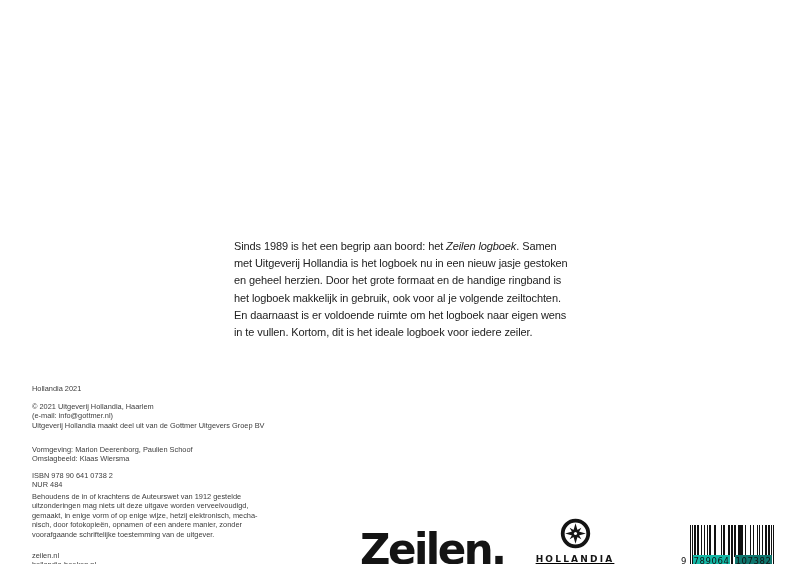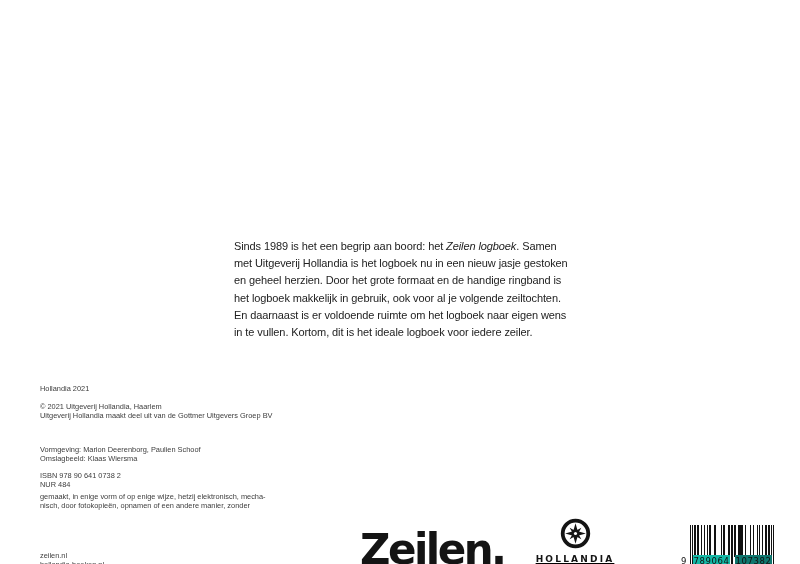--- a/index.html
+++ b/index.html
@@ -9,21 +9,21 @@
 
   
   .blurb{position:absolute;left:234px;top:205px;width:340px;
          font-size:11px;line-height:17.2px;letter-spacing:-0.1px;
          color:#222222;margin:0;}
   .blurb em{font-style:italic;}
 
   
   .colophon{position:absolute;left:24px;top:0;width:300px;color:#3c3c3c;
             font-size:7.4px;line-height:9.4px;letter-spacing:0;}
-  .cblock{position:absolute;left:8px;white-space:nowrap;padding-left:8px;}
+  .cblock{position:absolute;left:0;white-space:nowrap;padding-left:8px;}
 
   
   .zeilen-logo{position:absolute;left:360px;top:494px;
                font-family:"DejaVu Sans",sans-serif;font-weight:bold;
                font-size:42px;letter-spacing:-2.5px;color:#141414;line-height:1.1;}
 
   
   .hollandia-logo{position:absolute;left:533px;top:484px;width:84px;text-align:center;text-decoration:underline;}
   .hollandia-logo svg{display:block;margin:0 auto;}
   .hollandia-label{margin-top:4px;font-family:"DejaVu Sans",sans-serif;
@@ -46,36 +46,40 @@
 
 <div class="page">
 
   <p class="blurb"><span>Sinds 1989 is het een begrip aan boord: het </span><em>Zeilen logboek</em><span>. Samen met Uitgeverij Hollandia is het logboek nu in een nieuw jasje gestoken en geheel herzien. Door het grote formaat en de handige ringband is het logboek makkelijk in gebruik, ook voor al je volgende zeiltochten. En daarnaast is er voldoende ruimte om het logboek naar eigen wens in te vullen. Kortom, dit is het ideale logboek voor iedere zeiler.</span></p>
 
   <div class="colophon">
     <div class="cblock" style="top:351px">Hollandia 2021</div>
 
     <div class="cblock" style="top:369px">
       <div>© 2021 Uitgeverij Hollandia, Haarlem</div>
+      <div>(e-mail: info@gottmer.nl)</div>
       <div>Uitgeverij Hollandia maakt deel uit van de Gottmer Uitgevers Groep BV</div>
     </div>
 
     <div class="cblock" style="top:412px">
       <div>Vormgeving: Marion Deerenborg, Paulien Schoof</div>
       <div>Omslagbeeld: Klaas Wiersma</div>
     </div>
 
     <div class="cblock" style="top:438px">
       <div>ISBN 978 90 641 0738 2</div>
       <div>NUR 484</div>
     </div>
 
     <div class="cblock" style="top:459px">
+      <div>Behoudens de in of krachtens de Auteurswet van 1912 gestelde</div>
+      <div>uitzonderingen mag niets uit deze uitgave worden verveelvoudigd,</div>
       <div>gemaakt, in enige vorm of op enige wijze, hetzij elektronisch, mecha-</div>
       <div>nisch, door fotokopieën, opnamen of een andere manier, zonder</div>
+      <div>voorafgaande schriftelijke toestemming van de uitgever.</div>
     </div>
 
     <div class="cblock" style="top:518px">
       <div>zeilen.nl</div>
       <div>hollandia-boeken.nl</div>
     </div>
   </div>
 
   <div class="zeilen-logo">Zeilen.</div>
 

